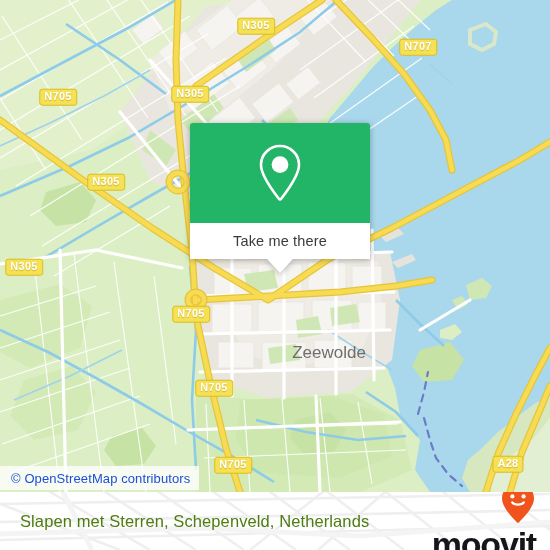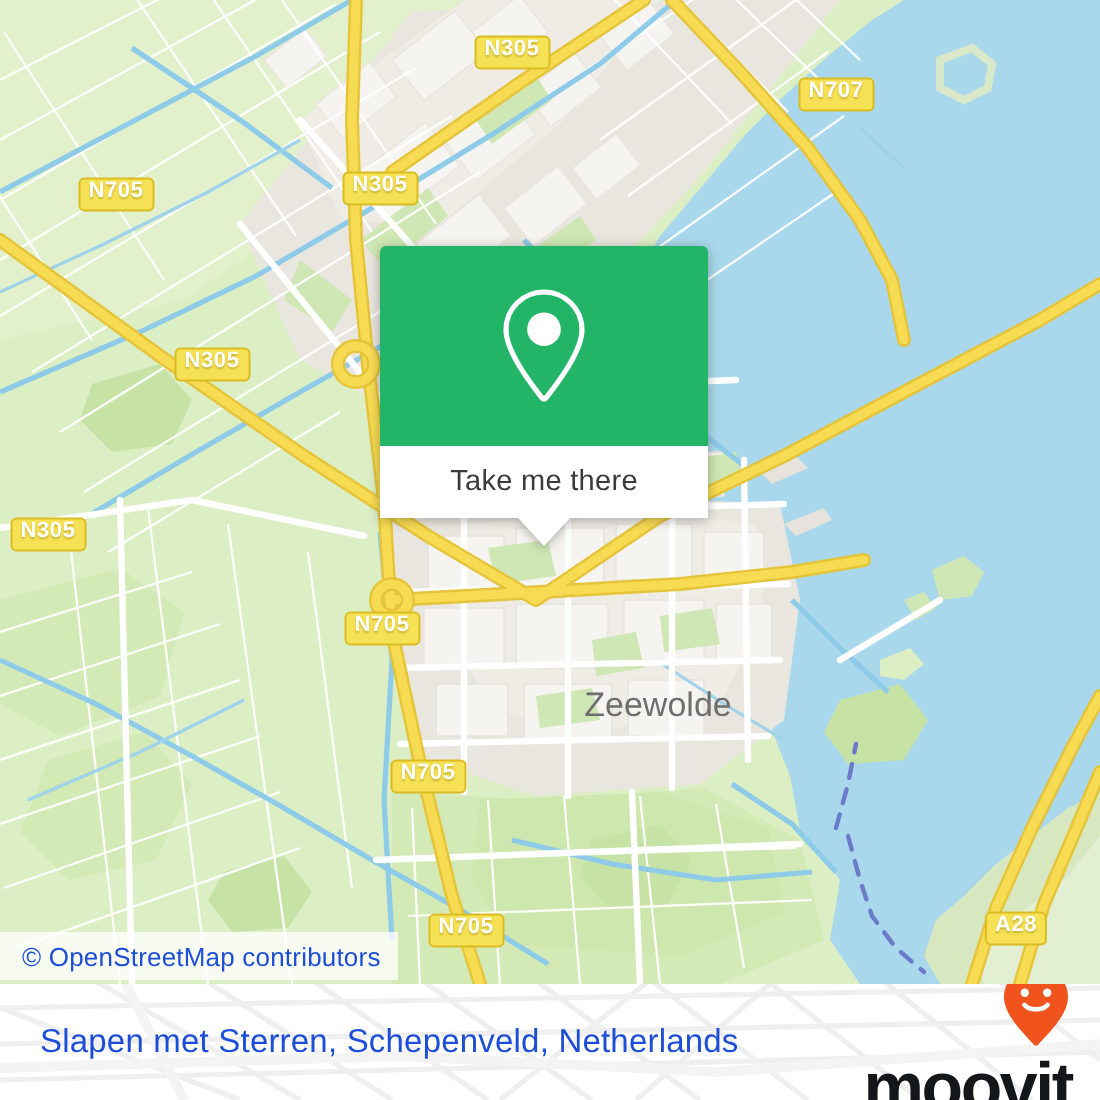--- a/index.html
+++ b/index.html
@@ -25,21 +25,21 @@
     width: 550px; height: 492px;
     overflow: hidden;
     background: #E8F0DC;
   }
   #map-svg { display: block; width: 550px; height: 492px; }
 
   
   #popup-card {
     position: absolute;
     left: 190px; top: 123px;
-    width: 164px;
+    width: 180px;
     filter: drop-shadow(0 1px 3px rgba(0,0,0,0.30));
   }
   #popup-head {
     height: 100px;
     background: #22B567;
     border-radius: 3px 3px 0 0;
     display: flex;
     align-items: center;
     justify-content: center;
   }
@@ -95,21 +95,21 @@
   #footer-inner {
     position: relative;
     width: 550px; height: 58px;
     display: flex;
     align-items: center;
     justify-content: space-between;
     padding: 0 14px 0 20px;
   }
   #footer-title {
     font-size: 16.5px;
-    color: #1d4ed8;
+    color: #4d7c0f;
     letter-spacing: 0.1px;
     white-space: nowrap;
   }
   #brand {
     display: flex;
     align-items: flex-end;
     gap: 2px;
     flex-direction: column;
   }
   #brand-wordmark {

